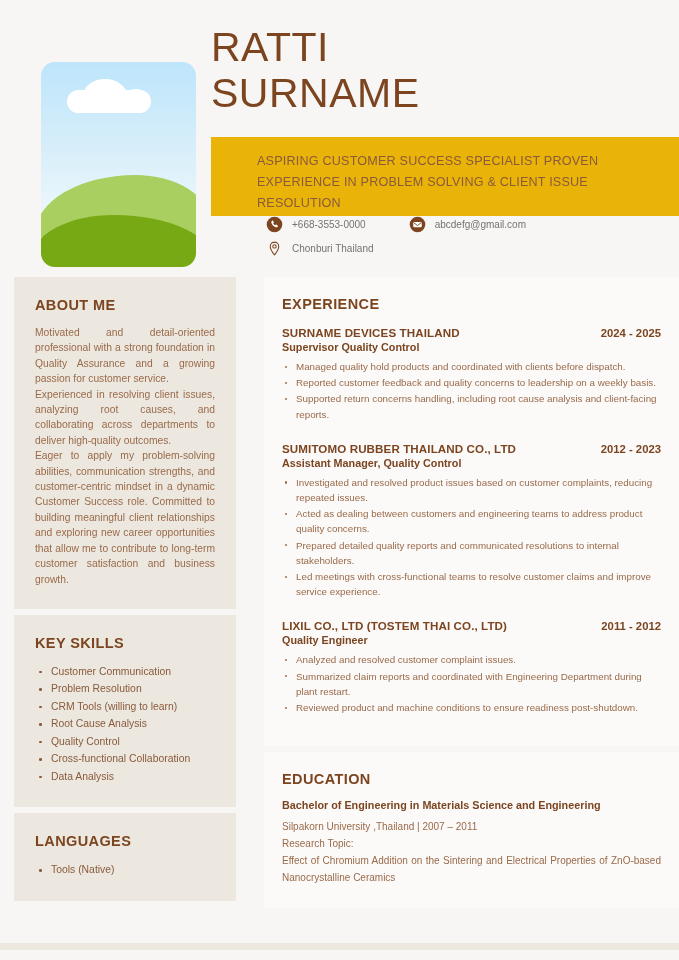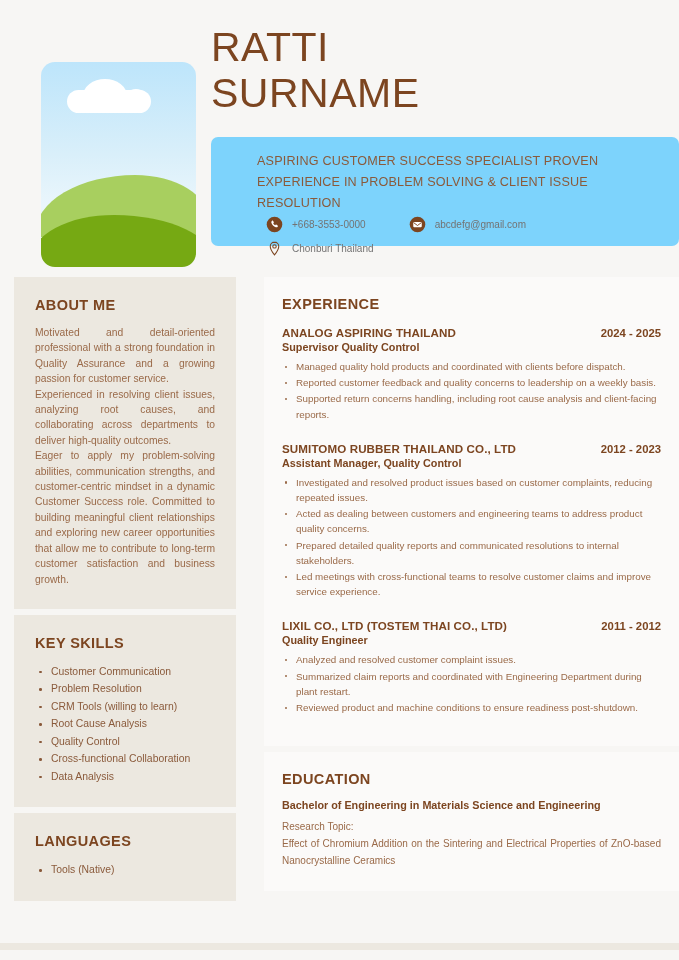--- a/index.html
+++ b/index.html
@@ -94,23 +94,22 @@
     color: #7c4520;
     letter-spacing: 0.5px;
     font-weight: 400;
   }
 
   .tagline {
     position: absolute;
     left: 211px;
     top: 137px;
     width: 468px;
-    background: #7dd3fc;
-    padding: 14px 46px 32px 46px;
-    border-radius: 7px;
+    background: #eab308;
+    padding: 14px 46px 2px 46px;
   }
   .tagline p {
     font-size: 12.6px;
     line-height: 21px;
     color: #8a5a3b;
     letter-spacing: 0.2px;
   }
 
   .contact {
     position: absolute;
@@ -369,21 +368,21 @@
 
     </div>
 
     <div class="col-right">
 
       <div class="card-white">
         <h2 class="sec-title exp">EXPERIENCE</h2>
 
         <div class="job">
           <div class="job-head">
-            <span class="job-company">ANALOG ASPIRING THAILAND</span>
+            <span class="job-company">SURNAME DEVICES THAILAND</span>
             <span class="job-dates">2024 - 2025</span>
           </div>
           <div class="job-role">Supervisor Quality Control</div>
           <ul class="job-bullets">
             <li>Managed quality hold products and coordinated with clients before dispatch.</li>
             <li>Reported customer feedback and quality concerns to leadership on a weekly basis.</li>
             <li>Supported return concerns handling, including root cause analysis and client-facing reports.</li>
           </ul>
         </div>
 
@@ -411,20 +410,21 @@
             <li>Analyzed and resolved customer complaint issues.</li>
             <li>Summarized claim reports and coordinated with Engineering Department during plant restart.</li>
             <li>Reviewed product and machine conditions to ensure readiness post-shutdown.</li>
           </ul>
         </div>
       </div>
 
       <div class="card-white">
         <h2 class="sec-title">EDUCATION</h2>
         <div class="edu-degree">Bachelor of Engineering in Materials Science and Engineering</div>
+        <div class="edu-line">Silpakorn University ,Thailand | 2007 – 2011</div>
         <div class="edu-line">Research Topic:</div>
         <div class="edu-topic">Effect of Chromium Addition on the Sintering and Electrical Properties of ZnO-based Nanocrystalline Ceramics</div>
       </div>
 
     </div>
   </div>
 
   <div class="footer-strip"></div>
 </div>
 

